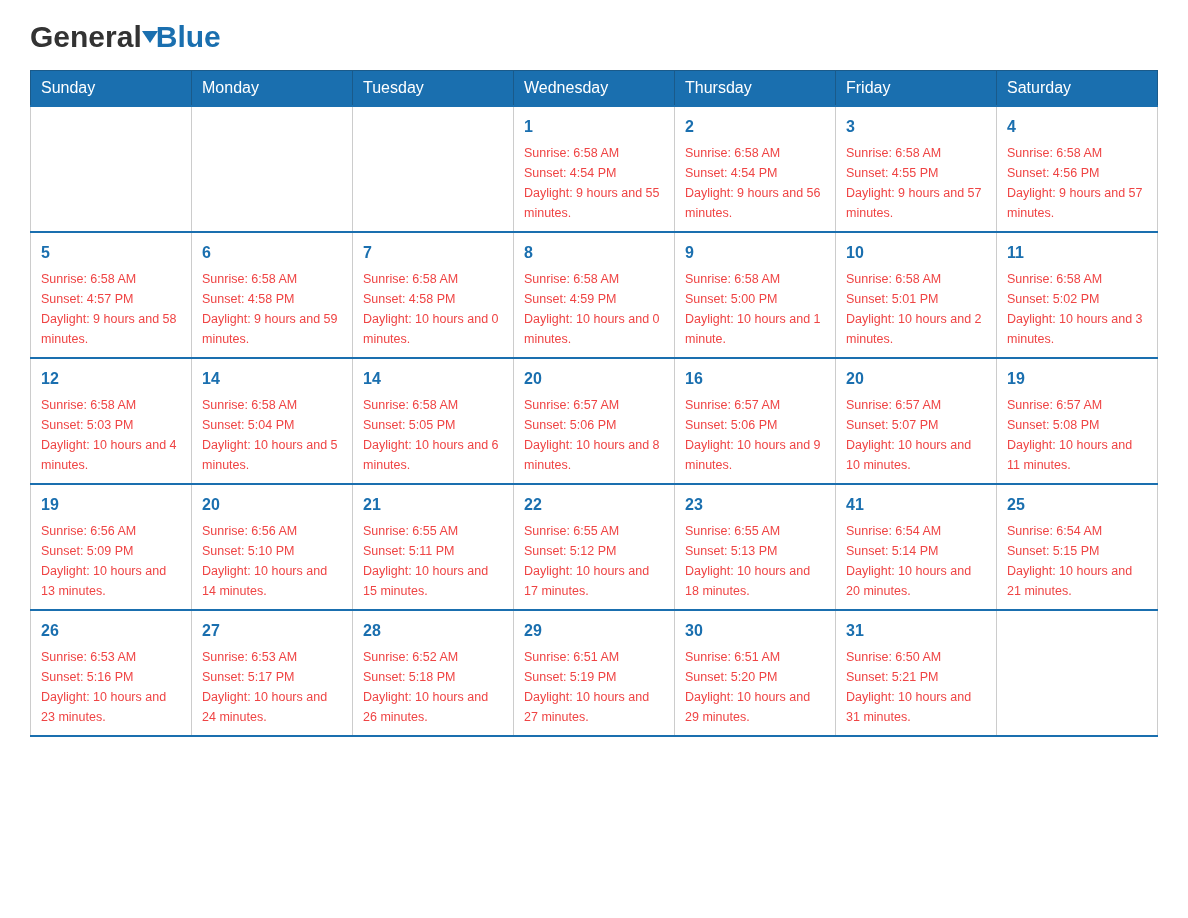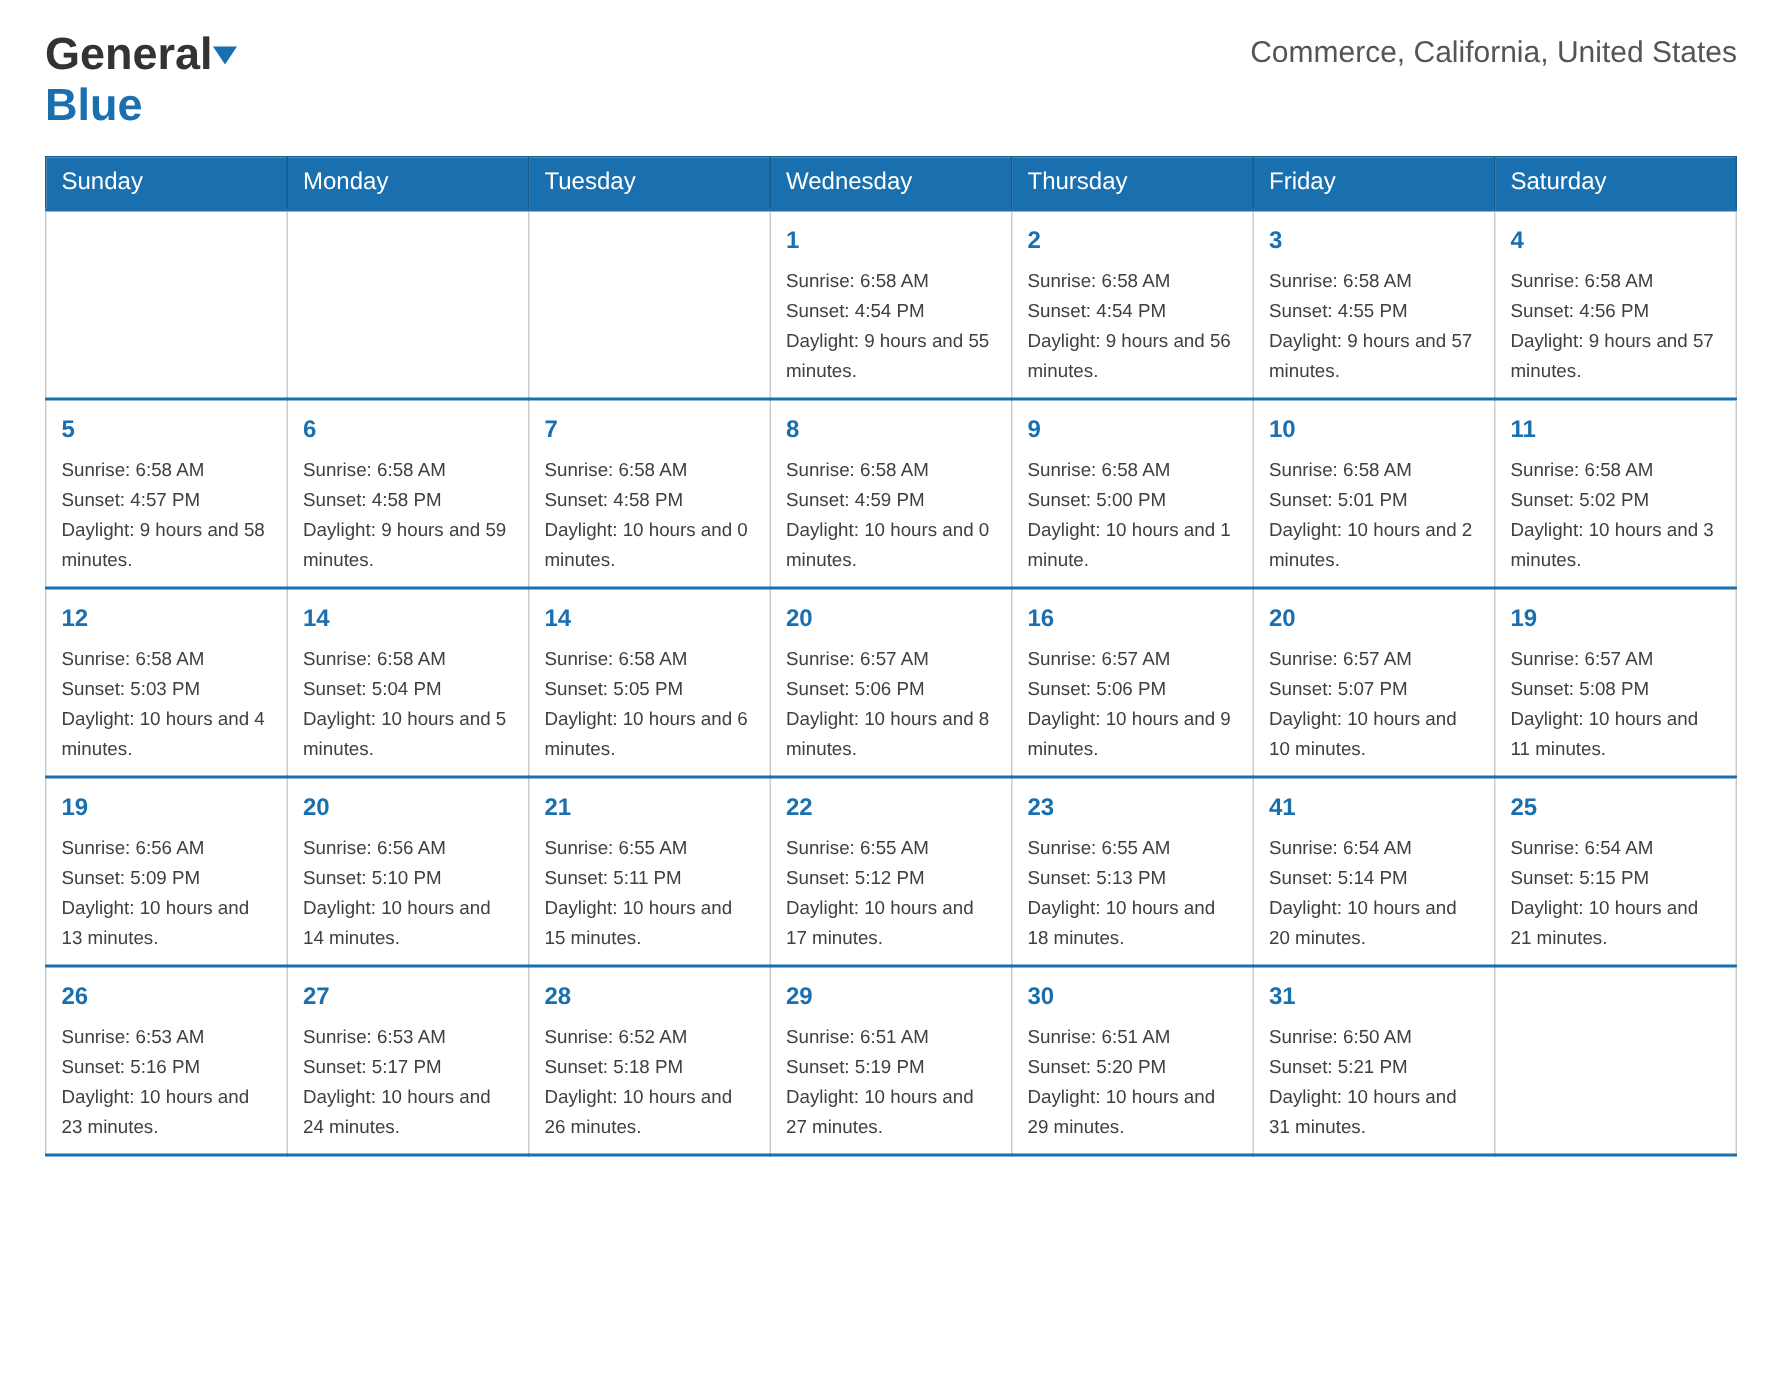--- a/index.html
+++ b/index.html
@@ -12,21 +12,21 @@
       padding: 20px 30px;
     }
     .header {
       display: flex;
       justify-content: space-between;
       align-items: flex-start;
       margin-bottom: 16px;
     }
     .logo {
       display: flex;
-      flex-direction: column;
+      flex-direction: row;
       align-items: flex-start;
       justify-content: space-between;
     }
     .title-section {
       text-align: right;
     }
     .month-title {
       font-size: 48px;
       font-weight: normal;
       color: #333;
@@ -62,21 +62,21 @@
       line-height: 1.5;
     }
     .day-num {
       font-size: 16px;
       font-weight: bold;
       color: #1a6faf;
       display: block;
       margin-bottom: 4px;
     }
     .day-info {
-      color: #404040;
+      color: #ef4444;
       font-size: 12.5px;
       line-height: 1.6;
     }
     .empty-cell {
       background: #fff;
     }
     .calendar tr {
       border-bottom: 2px solid #1a6faf;
     }
     .logo-row {
@@ -110,21 +110,20 @@
 
 <div class="header">
   <div class="logo">
     <div class="logo-row">
       <span class="logo-text-general">General</span>
       <span class="logo-arrow"></span>
     </div>
     <span class="logo-text-blue">Blue</span>
   </div>
   <div class="title-section">
-    <div class="location">Commerce, California, United States</div>
   </div>
 </div>
 
 <table class="calendar">
   <thead>
     <tr>
 
     <th>Sunday</th>
         <th>Monday</th>
         <th>Tuesday</th>

